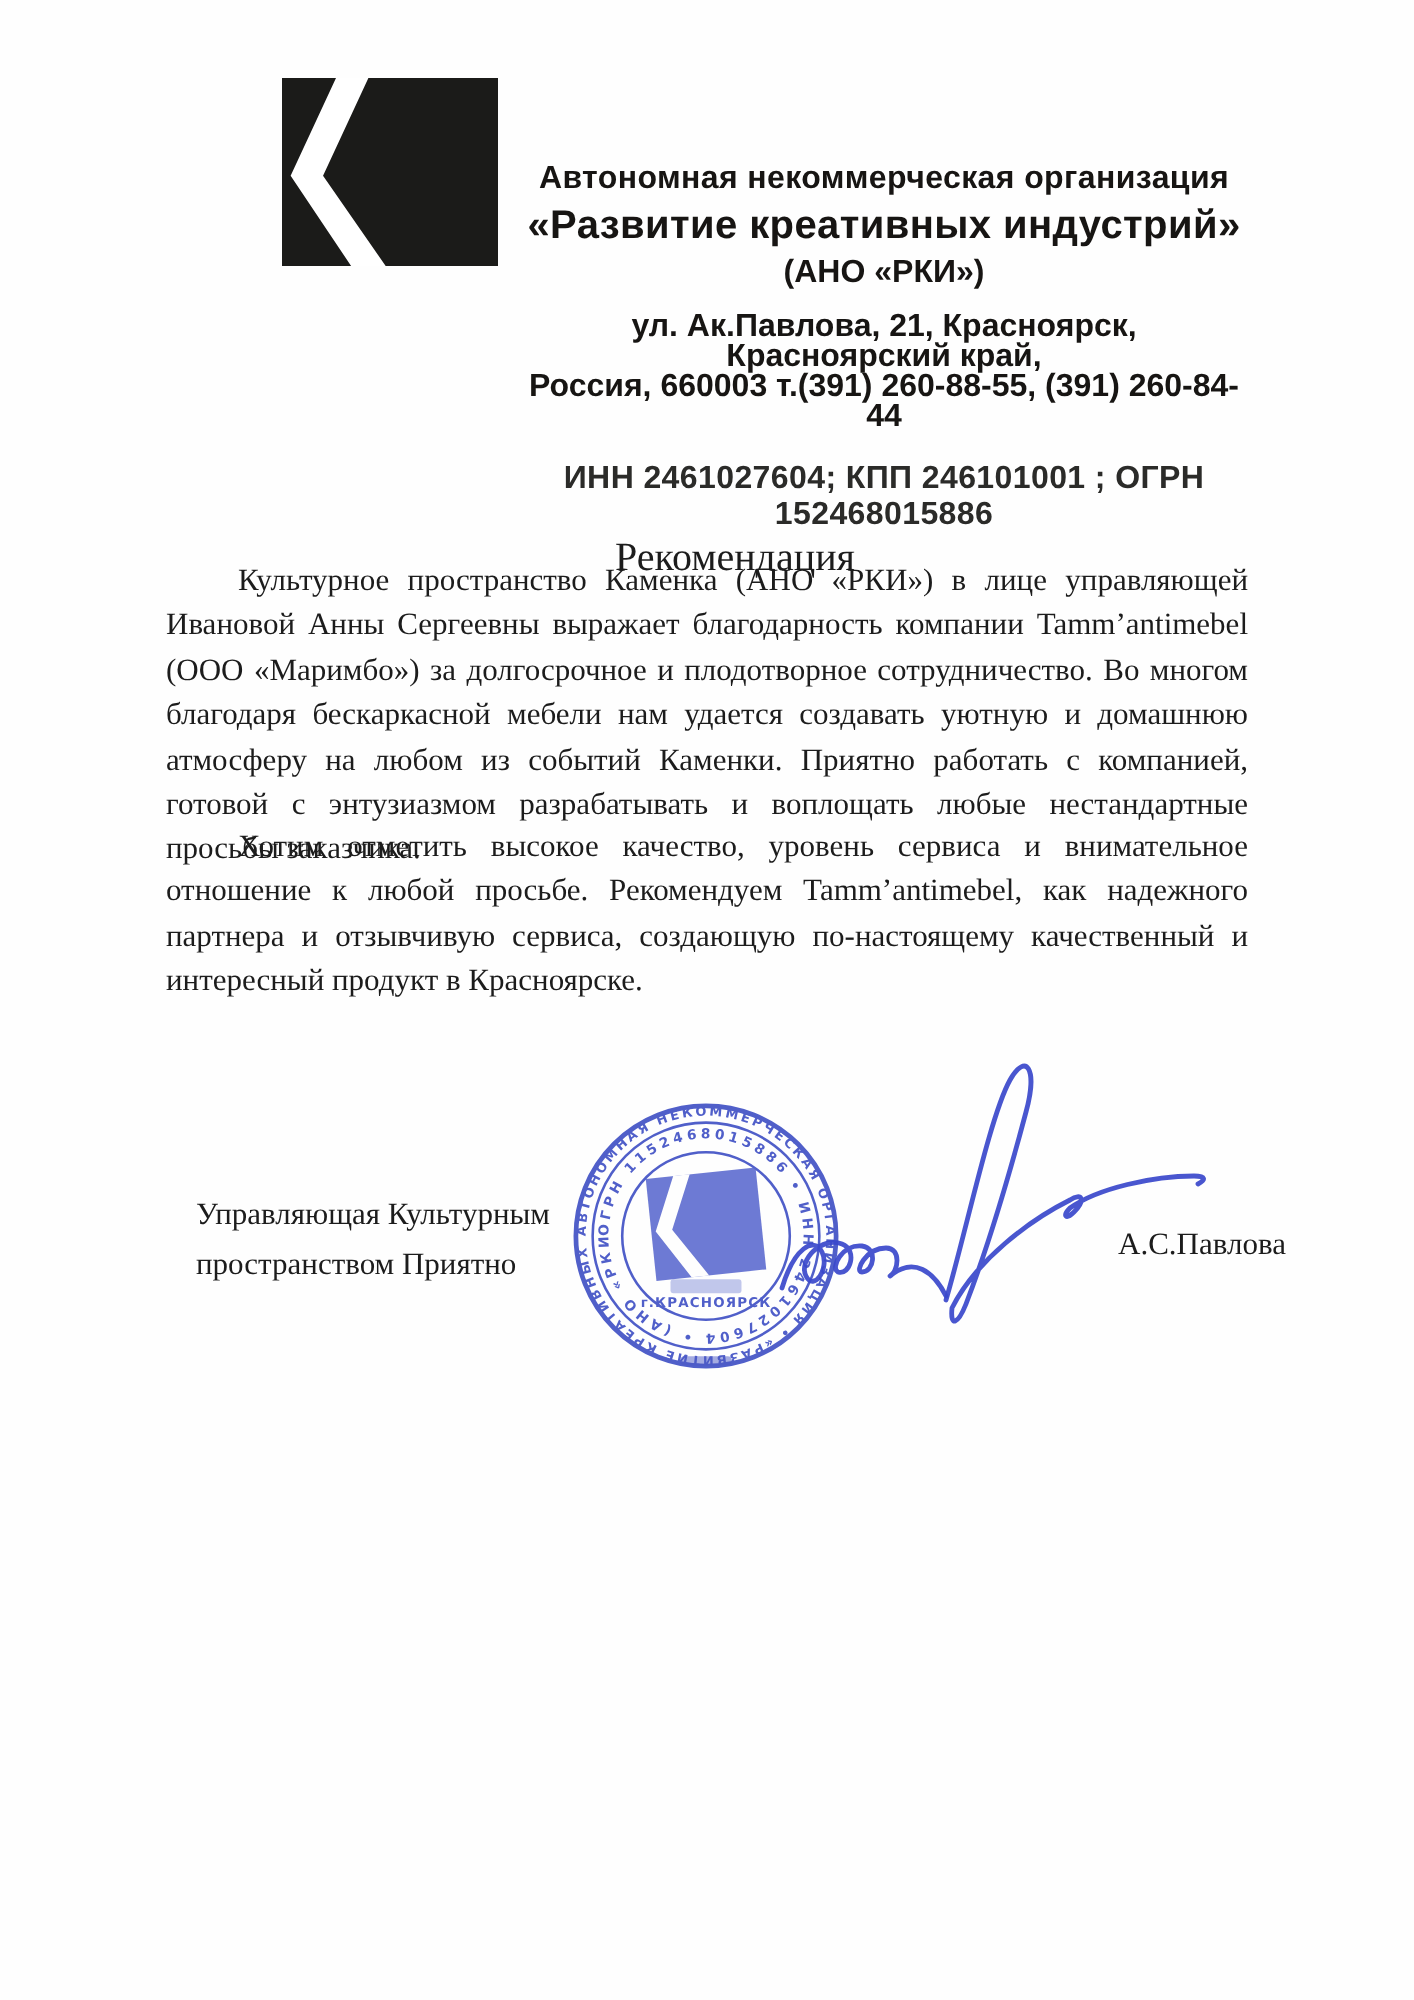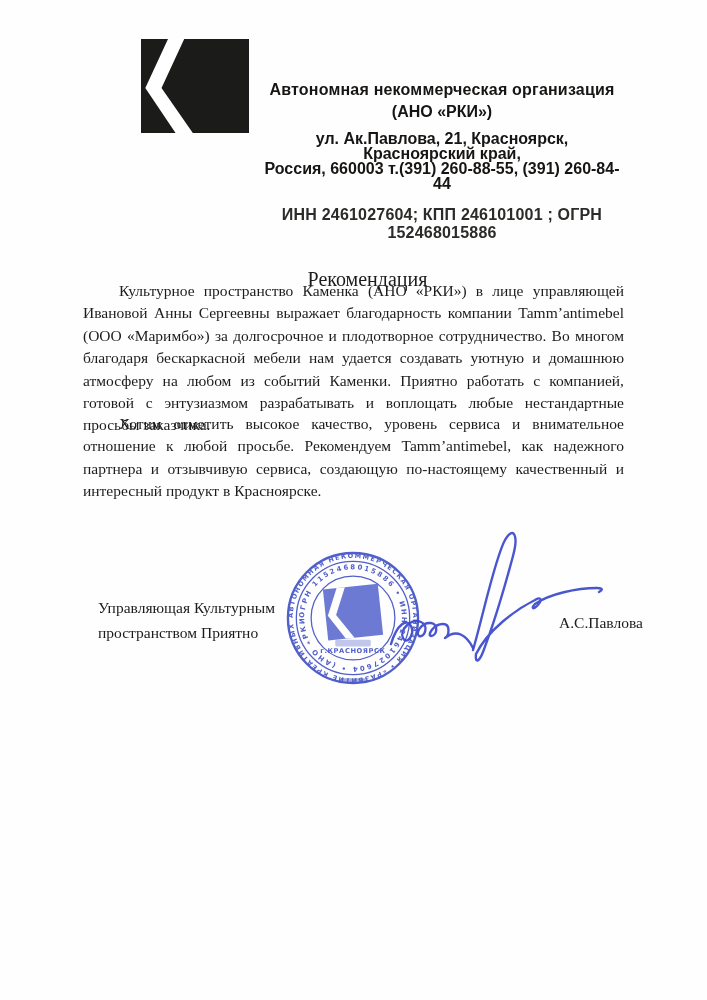--- a/index.html
+++ b/index.html
@@ -73,20 +73,21 @@
 <div class="page">
 
   <div>
     <div class="logo">
       <svg width="108" height="94" viewBox="0 0 108 94">
         <use href="#k-logo-shape" transform="scale(1.08,0.94)"></use>
       </svg>
     </div>
     <div class="head-text">
       <div class="org-type">Автономная некоммерческая организация</div>
+      <div class="org-name">«Развитие креативных индустрий»</div>
       <div class="org-short">(АНО «РКИ»)</div>
       <div class="addr addr-1">ул. Ак.Павлова, 21, Красноярск, Красноярский край,</div>
       <div class="addr">Россия, 660003 т.(391) 260-88-55, (391) 260-84-44</div>
       <div class="reg-line">ИНН 2461027604; КПП 246101001 ; ОГРН 152468015886</div>
     </div>
   </div>
 
   <h1 class="doc-title">Рекомендация</h1>
   <p class="para para-1">Культурное пространство Каменка (АНО «РКИ») в лице управляющей Ивановой Анны Сергеевны выражает благодарность компании Tamm’antimebel (ООО «Маримбо») за долгосрочное и плодотворное сотрудничество. Во многом благодаря бескаркасной мебели нам удается создавать уютную и домашнюю атмосферу на любом из событий Каменки. Приятно работать с компанией, готовой с энтузиазмом разрабатывать и воплощать любые нестандартные просьбы заказчика.</p>
   <p class="para para-2">Хотим отметить высокое качество, уровень сервиса и внимательное отношение к любой просьбе. Рекомендуем Tamm’antimebel, как надежного партнера и отзывчивую сервиса, создающую по-настоящему качественный и интересный продукт в Красноярске.</p>

